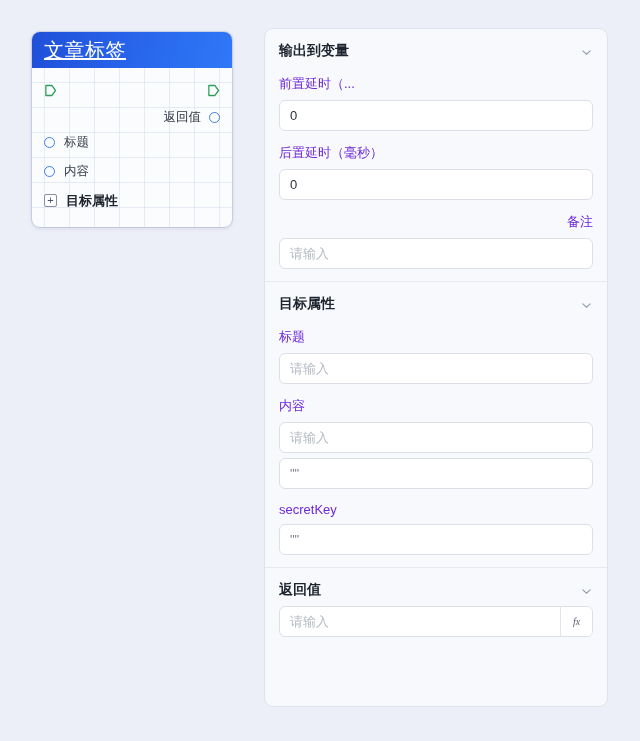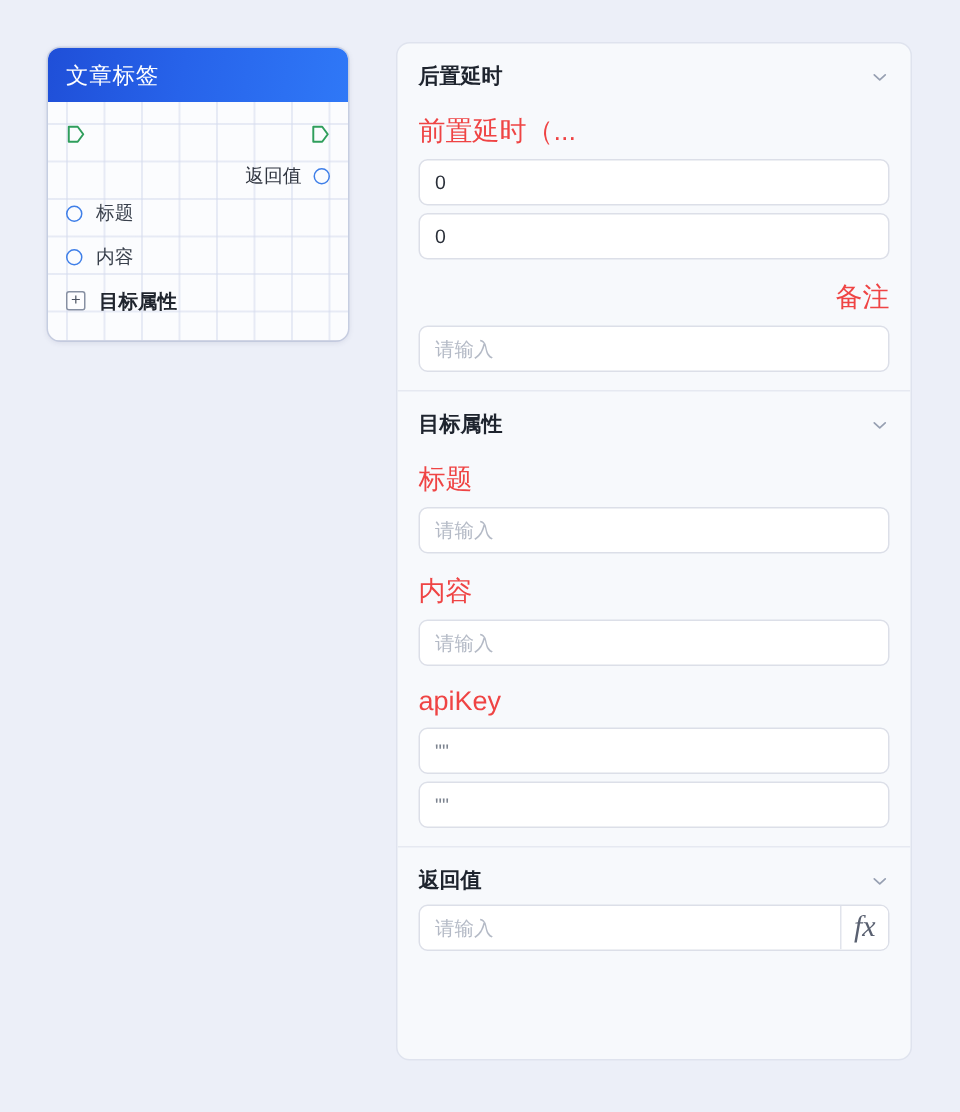--- a/index.html
+++ b/index.html
@@ -33,22 +33,23 @@
   }
   #node-header {
     height: 36px;
     background: linear-gradient(100deg, #1f4fd8 0%, #2763ea 45%, #2f78f7 100%);
     display: flex;
     align-items: center;
     padding: 0 12px;
   }
   #node-header .title {
     color: #ffffff;
-    font-size: 15px;
+    font-size: 20px;
     letter-spacing: .5px;
+    text-decoration: underline;
   }
   .node-body {
     padding: 10px 12px 12px 12px;
   }
   .port-row {
     display: flex;
     align-items: center;
     justify-content: space-between;
     height: 22px;
   }
@@ -131,22 +132,22 @@
   .chevron {
     width: 13px;
     height: 13px;
     color: #97a0b2;
     flex: none;
   }
   .field {
     padding: 0 14px 5px 14px;
   }
   .field-label {
-    font-size: 18px;
-    color: #ef4444;
+    font-size: 13px;
+    color: #6d28d9;
     padding: 8px 0 7px 0;
     white-space: nowrap;
     overflow: hidden;
   }
   .input {
     height: 31px;
     background: #ffffff;
     border: 1px solid #dcdfe8;
     border-radius: 6px;
     box-sizing: border-box;
@@ -176,21 +177,21 @@
     color: #b4bac6;
   }
   .input-group .fx-btn {
     width: 31px;
     border-left: 1px solid #e1e4ec;
     display: flex;
     align-items: center;
     justify-content: center;
     font-family: "Liberation Serif", "DejaVu Serif", serif;
     font-style: italic;
-    font-size: 20px;
+    font-size: 10px;
     color: #59607033;
     color: #596070;
     background: #ffffff;
   }
 </style>
 </head>
 <body>
 
 <div id="node-card">
 
@@ -233,34 +234,35 @@
       <span class="port-label">目标属性</span>
     </div>
 
   </div>
 </div>
 
 <div id="props-panel">
 
   <div class="section">
     <div class="section-head">
-      <span class="sec-title">后置延时</span>
+      <span class="sec-title">输出到变量</span>
       <span class="chevron">
         <svg viewBox="0 0 16 16" width="13" height="13" aria-hidden="true">
           <path d="M3.5 6 L8 10.2 L12.5 6" fill="none" stroke="currentColor" stroke-width="1.4" stroke-linecap="round" stroke-linejoin="round"></path>
         </svg>
       </span>
     </div>
 
     <div class="field">
       <div class="field-label">前置延时（...</div>
       <div class="input">0</div>
     </div>
 
     <div class="field">
+      <div class="field-label">后置延时（毫秒）</div>
       <div class="input">0</div>
     </div>
 
     <div class="field" style="padding-bottom:12px;text-align:right;">
       <div class="field-label">备注</div>
       <div class="input placeholder">请输入</div>
     </div>
   </div>
 
   <div class="section">
@@ -277,27 +279,27 @@
       <div class="field-label">标题</div>
       <div class="input placeholder">请输入</div>
     </div>
 
     <div class="field">
       <div class="field-label">内容</div>
       <div class="input placeholder">请输入</div>
     </div>
 
     <div class="field">
-      <div class="field-label">apiKey</div>
       <div class="input">
           <span class="quote">""</span>
         </div>
     </div>
 
     <div class="field" style="padding-bottom:12px;">
+      <div class="field-label">secretKey</div>
       <div class="input">
           <span class="quote">""</span>
         </div>
     </div>
   </div>
 
   <div class="section">
     <div class="section-head">
       <span class="sec-title">返回值</span>
       <span class="chevron">

